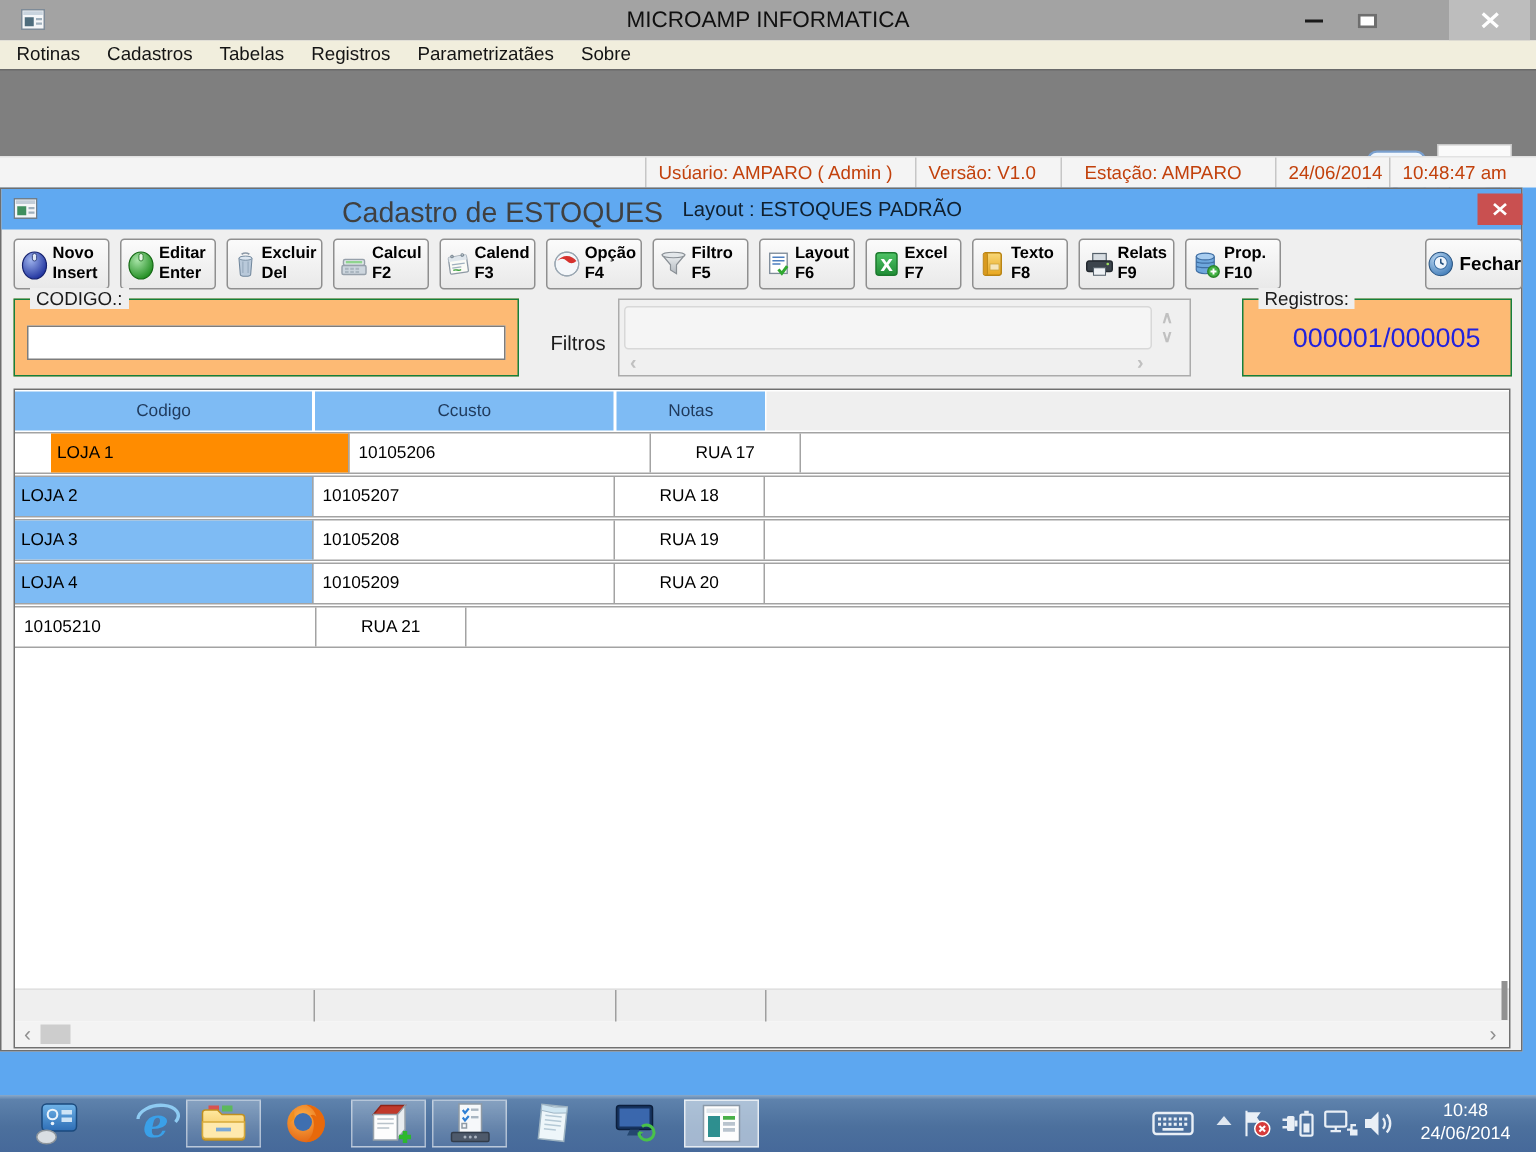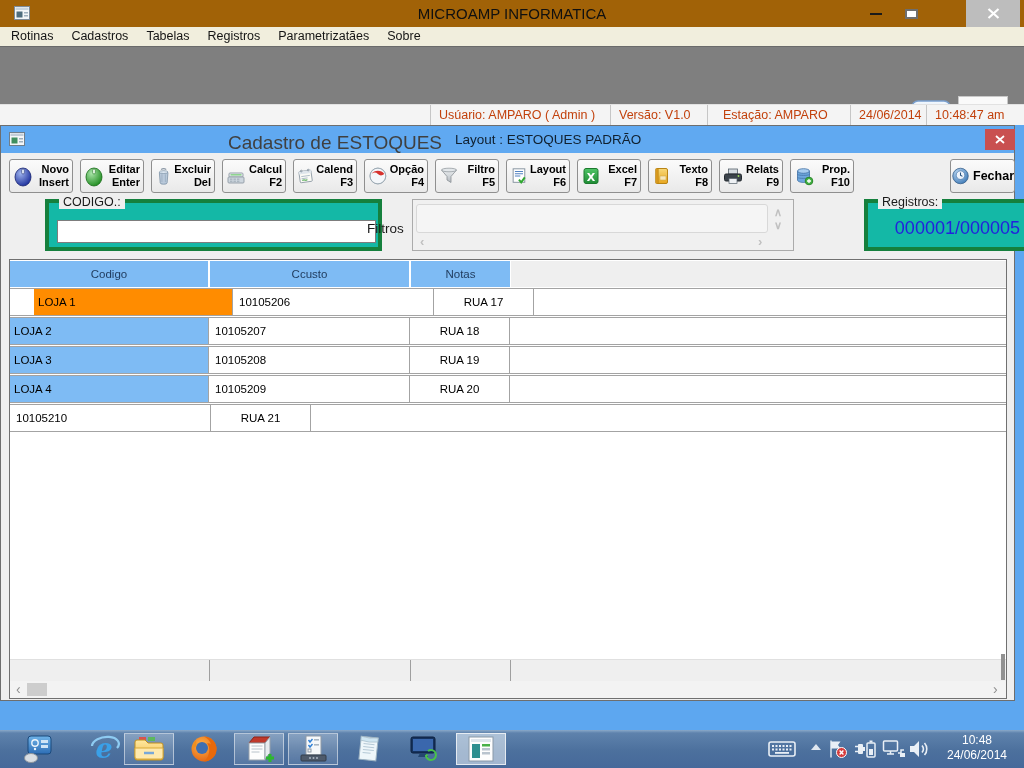--- a/index.html
+++ b/index.html
@@ -1,21 +1,21 @@
 <!DOCTYPE html>
 <html><head>
 <meta charset="utf-8">
 <style>
   * { box-sizing: border-box; margin: 0; padding: 0; }
   html,body { width:1024px; height:768px; overflow:hidden; }
   body { font-family:"Liberation Sans", sans-serif; background:#fff; position:relative; }
   .abs { position:absolute; }
 
   
-  .titlebar { left:0; top:0; width:1024px; height:27px; background:#a16207;padding-left:27px; }
+  .titlebar { left:0; top:0; width:1024px; height:27px; background:#a3a3a3;padding-left:27px; }
   .app-icon { left:14px; top:6px; width:16px; height:14px; }
   .win-title { left:0; right:0; top:5px; text-align:center; font-size:15px; color:#101010; }
   .ctrl { top:0; height:27px; display:flex; align-items:center; justify-content:center; }
   .ctrl-min { left:860px; width:32px; }
   .ctrl-min b { display:block; width:12px; height:2px; background:#1a1a1a; }
   .ctrl-max { left:894px; width:34px; }
   .ctrl-max b { display:block; width:13px; height:10px; border:2px solid #6e6e6e; background:#fff; }
   .ctrl-close { left:966px; width:54px; background:#bdbdbd; }
 
   
@@ -42,27 +42,27 @@
   .child-titlebar { left:0; top:0; width:1013px; height:27px; background:#60a9f1; }
   .child-icon { left:8px; top:6px; width:16px; height:14px; }
   .ct-title  { left:227px; top:6px; font-size:19px; color:#404040; }
   .ct-layout { left:454px; top:6px; font-size:13.5px; color:#10202f; }
   .ct-close { left:984px; top:3px; width:30px; height:21px; background:#c95050; display:flex; align-items:center; justify-content:center; }
 
   
   .btn-row { left:8px; top:33px; height:34px; display:flex; gap:7px; }
   .tbtn { width:64px; height:34px; border:1px solid #8f8f8f; border-radius:3px;
           background:linear-gradient(#fbfbfb,#e9e9e9); display:flex; align-items:center; padding:2px 3px; gap:2px; }
-  .tbtn .txt { flex:1; text-align:right; font-size:11px; font-weight:bold; line-height:13px; color:#000; }
+  .tbtn .txt { flex:1; text-align:left; font-size:11px; font-weight:bold; line-height:13px; color:#000; }
   .fechar-btn { left:949px; top:33px; width:65px; height:34px; border:1px solid #8f8f8f; border-radius:3px;
           background:linear-gradient(#fbfbfb,#e9e9e9); display:flex; align-items:center; justify-content:center; gap:3px;
           font-size:12.5px; font-weight:bold; color:#000; }
 
   
-  .group-box { border:4px solid #15803d; background:#14b8a6;margin-left:36px; }
+  .group-box { border:1px solid #15803d; background:#fdba74; }
   .gb-legend { position:absolute; left:10px; top:-8px; background:#efefef; padding:0 4px; font-size:12.5px; color:#1a1a1a; }
   .codigo-box { left:8px; top:73px; width:337px; height:52px; }
   .codigo-input { position:absolute; left:8px; top:17px; width:319px; height:23px; border:1px solid #7d7d7d; background:#fff; font-size:13px; padding:0 4px; font-family:"Liberation Sans",sans-serif; }
   .filtros-label { left:366px; top:95px; font-size:13.5px; color:#1a1a1a; }
   .filter-panel { left:411px; top:73px; width:382px; height:52px; border:1px solid #ababab; background:#f0f0f0; }
   .fp-inner { position:absolute; left:3px; top:4px; width:352px; height:29px; background:#f5f5f5; border:1px solid #d8d8d8; border-radius:3px; }
   .fp-arrow { position:absolute; color:#c0c0c0; font-size:11px; font-weight:bold; line-height:11px; }
   .fp-up { left:361px; top:7px; } .fp-down { left:361px; top:20px; }
   .fp-left { left:7px; top:36px; font-size:13px; } .fp-right { left:345px; top:36px; font-size:13px; }
   .registros-box { left:827px; top:73px; width:180px; height:52px; }

